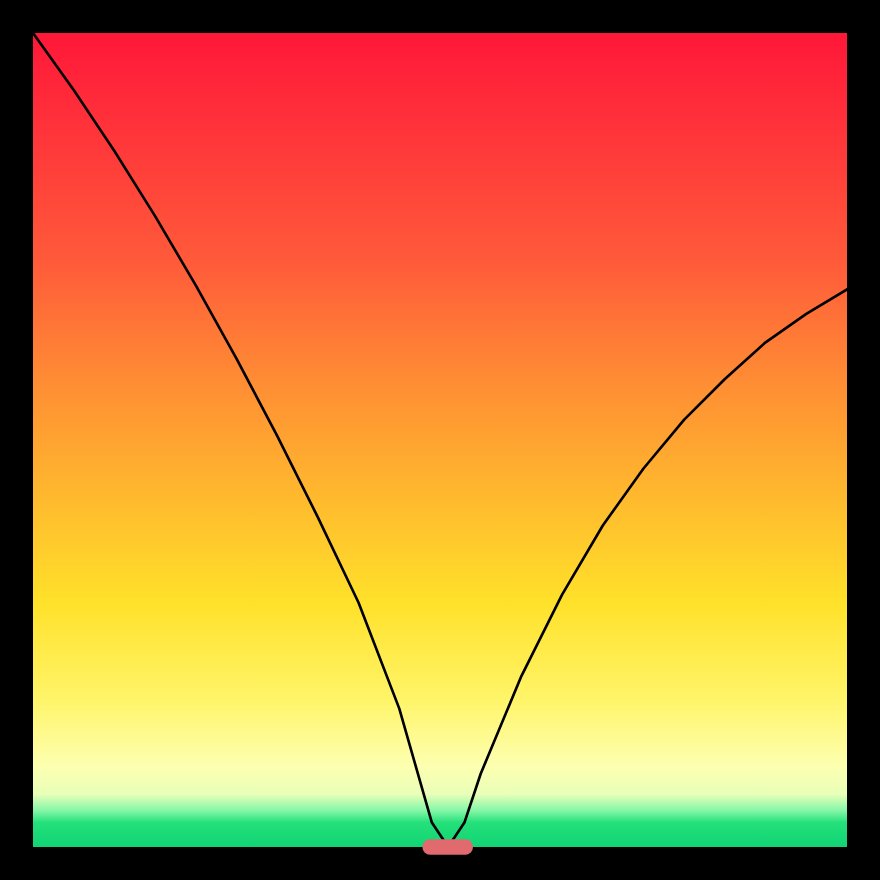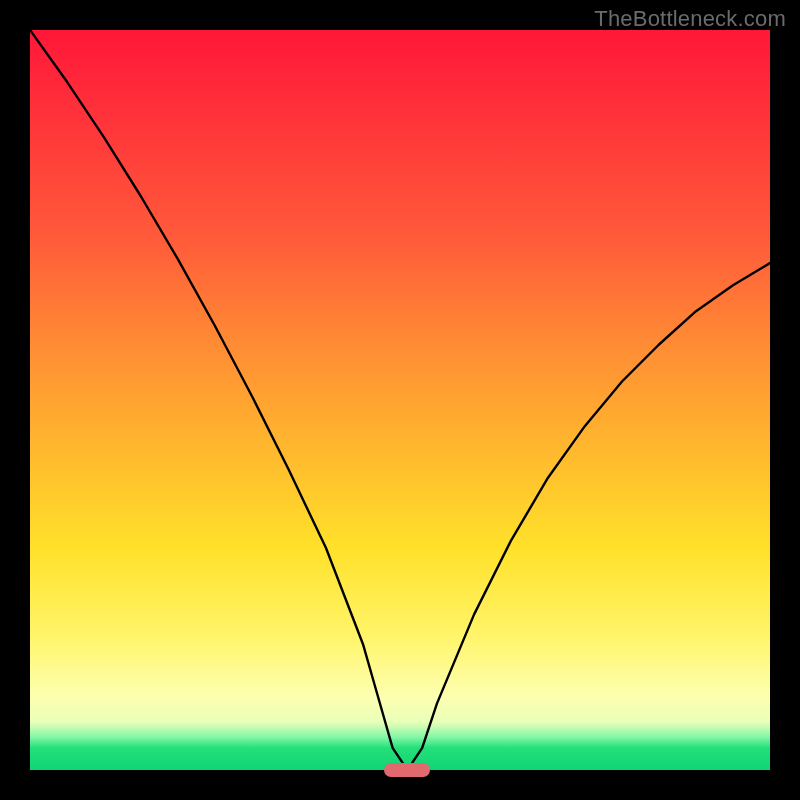--- a/index.html
+++ b/index.html
@@ -60,21 +60,20 @@
     border-radius: 8px;
     background: #e16a6f;
     transform: translate(-50%, -50%);
   }
 </style>
 </head>
 <body>
 
 <div class="frame">
 
-  <div class="watermark">TheBottleneck.com</div>
 
   <div class="plot-area">
 
     <svg class="curve" viewBox="0 0 740 740" preserveAspectRatio="none">
       <polyline id="curve-polyline" fill="none" stroke="#000" stroke-width="2.4" stroke-linejoin="round" stroke-linecap="round" points="0.00,0.00 37.00,51.80 74.00,107.30 111.00,166.50 148.00,229.40 185.00,296.00 222.00,366.30 259.00,440.30 296.00,518.00 333.00,614.20 347.80,666.00 362.60,717.80 377.40,740.00 392.20,717.80 407.00,673.40 444.00,584.60 481.00,510.60 518.00,447.70 555.00,395.90 592.00,351.50 629.00,314.50 666.00,281.20 703.00,255.30 740.00,233.10"></polyline>
     </svg>
 
     <div id="marker" class="marker" style="left: 377.4px; top: 740px;"></div>
   </div>
 

